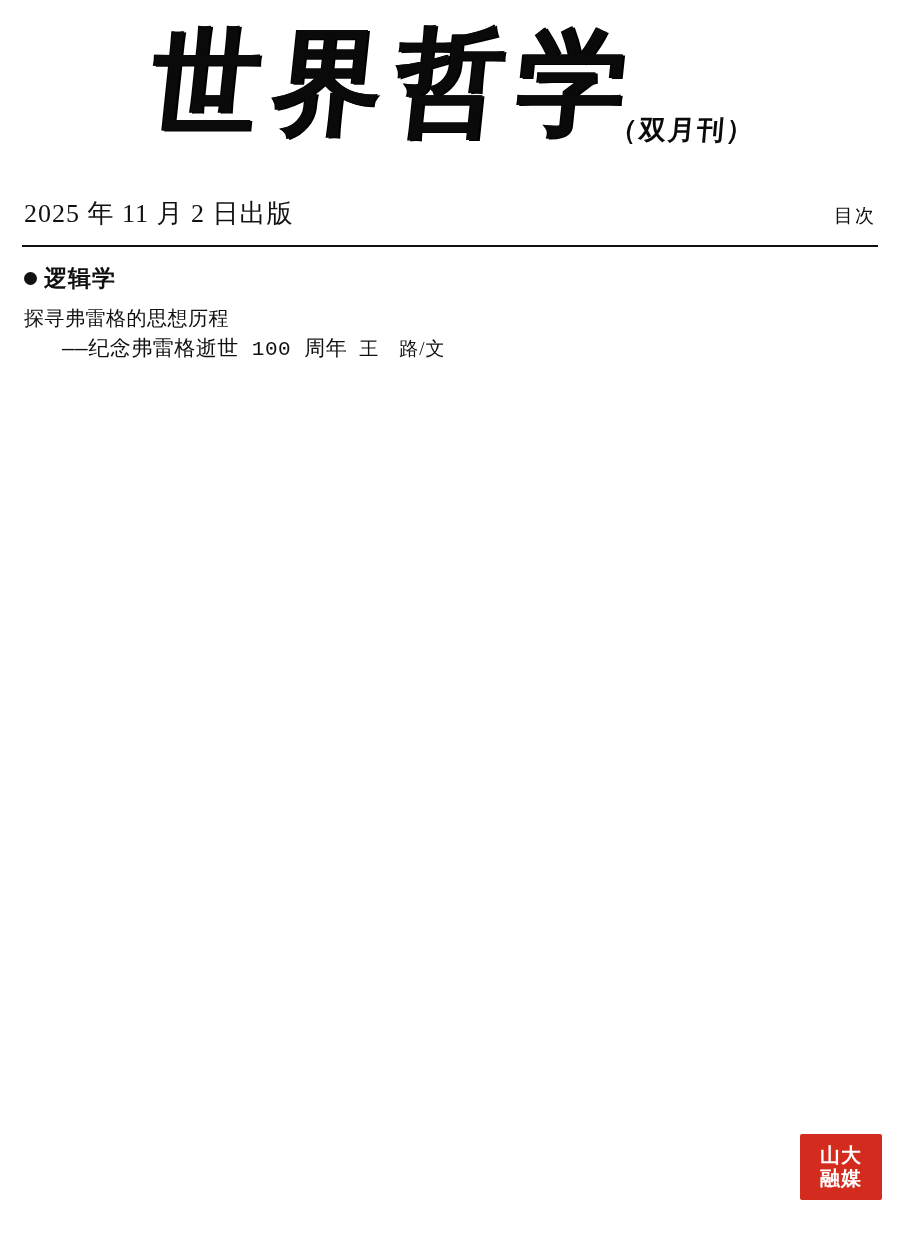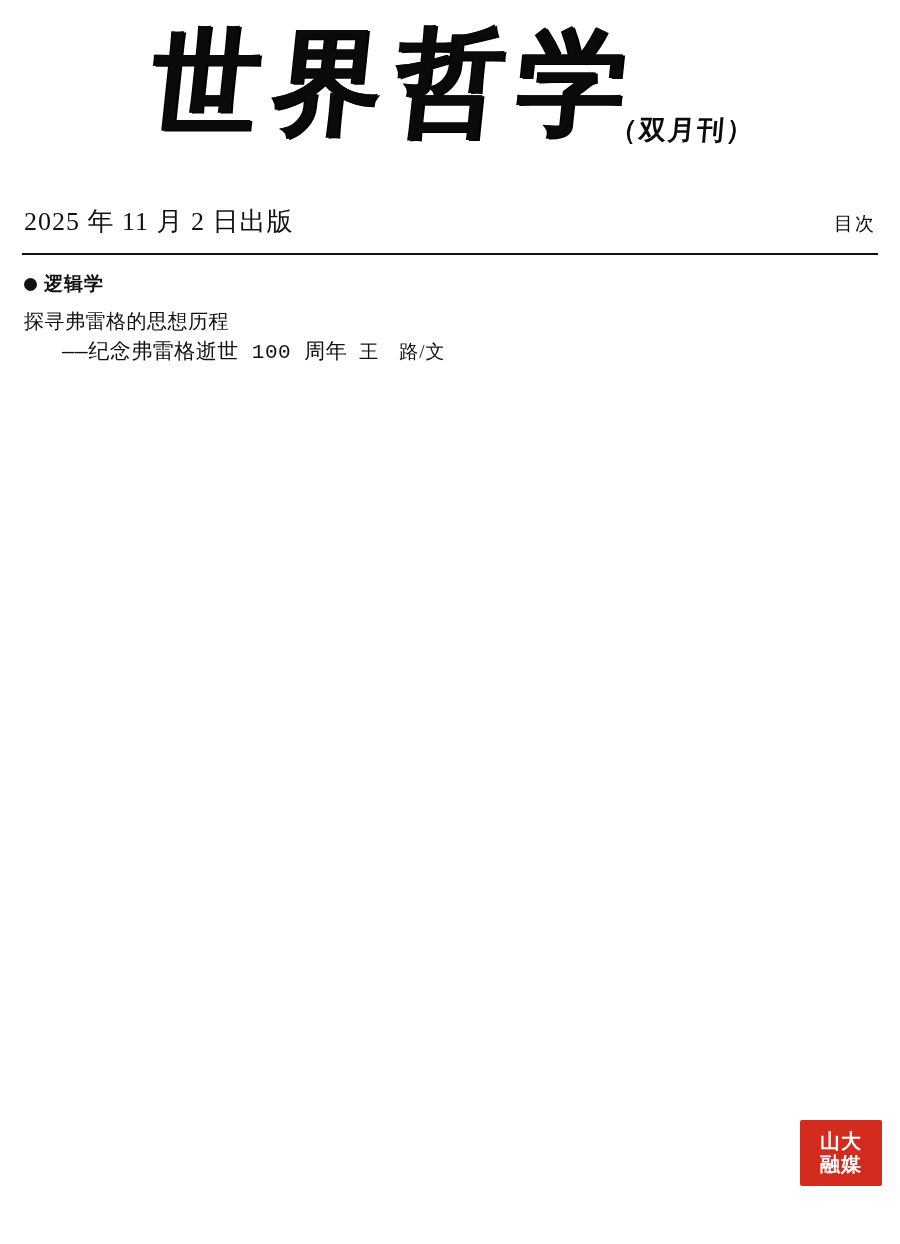--- a/index.html
+++ b/index.html
@@ -57,36 +57,36 @@
 
   
   .issue-row {
     display: flex;
     align-items: baseline;
     justify-content: space-between;
     padding: 14px 2px 10px 2px;
     font-size: 26px;
     letter-spacing: 1px;
   }
-  .issue-date { white-space: nowrap; margin-top: 8px; }
+  .issue-date { white-space: nowrap; }
   .toc-label { font-size: 19px; letter-spacing: 2px; white-space: nowrap; }
 
   .rule-heavy {
     border: 0;
     border-top: 2px solid #111;
     margin: 4px 0 0 0;
   }
 
   
   .section {
     padding: 16px 2px 14px 2px;
   }
   .section-heading {
     font-family: "DejaVu Sans", "Liberation Sans", sans-serif;
-    font-size: 19px;
+    font-size: 23px;
     font-weight: 700;
     letter-spacing: 1px;
     margin: 0 0 10px 0;
     display: flex;
     align-items: center;
     gap: 7px;
   }
   .bullet {
     display: inline-block;
     width: 13px;
@@ -140,21 +140,21 @@
     font-size: 21px;
     min-width: 78px;
     text-align: right;
     letter-spacing: 0.5px;
   }
 
   
   .watermark {
     position: absolute;
     right: 18px;
-    bottom: 58px;
+    bottom: 44px;
     width: 82px;
     height: 66px;
     background: #d32b1e;
     color: #fff;
     font-family: "DejaVu Sans", "Liberation Sans", sans-serif;
     font-weight: 700;
     font-size: 20px;
     line-height: 1.15;
     display: flex;
     flex-direction: column;

